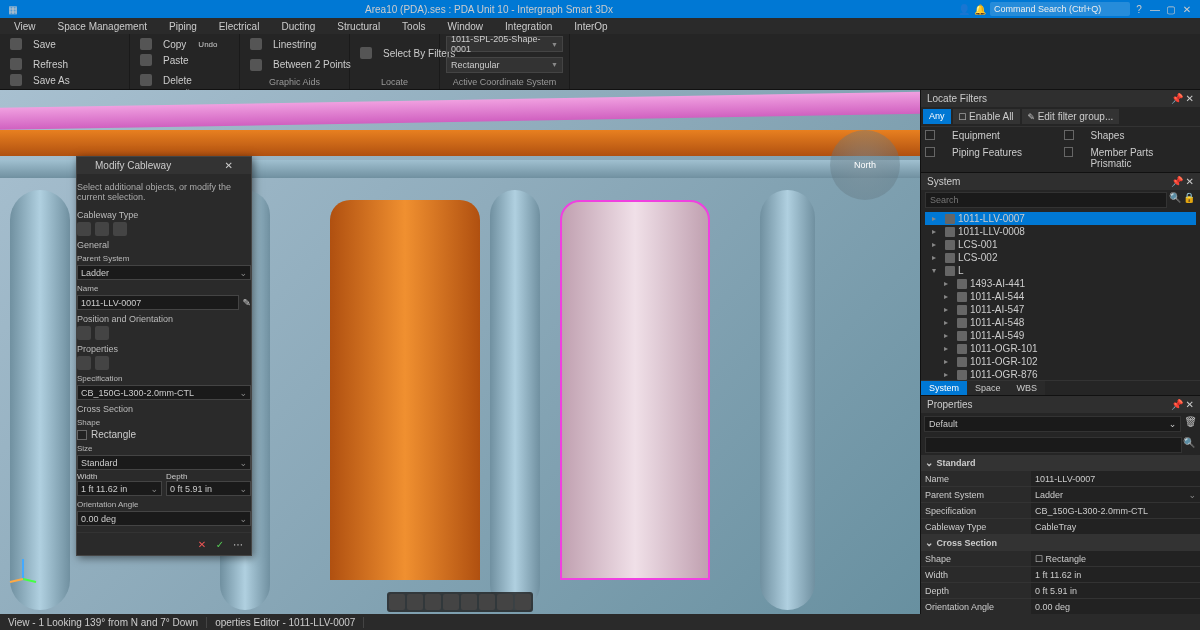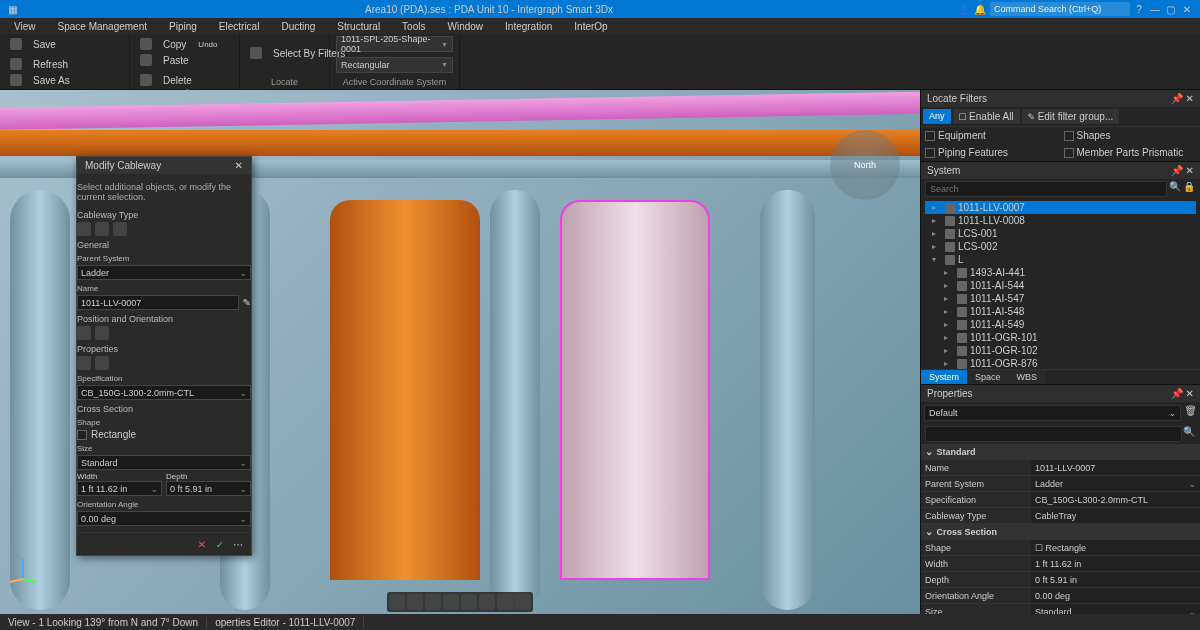--- a/index.html
+++ b/index.html
@@ -16,42 +16,42 @@
 .rgroup .lbl{font-size:9px;text-align:center;color:#999}
 .rbtns{display:flex;gap:4px;flex-wrap:wrap}
 .rbtn{display:flex;align-items:center;gap:11px;padding:2px 4px;font-size:9px;white-space:nowrap}
 .rbtn .ic{width:12px;height:12px;background:#555;border-radius:2px}
 .combo{height:16px;background:#333;border:1px solid #444;padding:0 4px;font-size:9px;display:flex;align-items:center;min-width:90px}
 .combo::after{content:"▼";margin-left:auto;font-size:7px;color:#888}
 .main{position:absolute;left:0;top:90px;right:0;bottom:16px;display:flex}
 .viewport{flex:1;position:relative;background:linear-gradient(135deg,#a8c0d0 0%,#8aa8b8 50%,#6890a0 100%);overflow:hidden}
 .pipe{position:absolute;border-radius:50px}
 .floatpanel{position:absolute;left:76px;top:66px;width:176px;background:#2a2a2a;border:1px solid #444;box-shadow:2px 2px 8px rgba(0,0,0,.5)}
-.fp-title{background:#333;padding:3px 8px;font-size:10px;display:flex;justify-content:space-between}
+.fp-title{background:#333;padding:3px 18px;font-size:10px;display:flex;justify-content:space-between}
 .fp-body{padding:4px 0}
 .fp-hint{font-size:9px;color:#aaa;padding:4px 0}
 .fp-sec{font-size:9px;margin:4px 0 2px;color:#bbb}
 .fp-row{display:flex;gap:4px;align-items:center;margin:2px 0}
 .fp-input{flex:1;height:15px;background:#1a1a1a;border:1px solid #444;padding:0 3px;font-size:9px;display:flex;align-items:center}
 .fp-select{flex:1;height:15px;background:#1a1a1a;border:1px solid #444;padding:0 3px;font-size:9px;display:flex;align-items:center}
 .fp-select::after{content:"⌄";margin-left:auto;color:#888}
 .fp-cb{width:10px;height:10px;border:1px solid #666;background:#222}
 .fp-icons{display:flex;gap:4px;margin:2px 0}
 .fp-ic{width:14px;height:14px;background:#444;border-radius:2px}
 .fp-foot{display:flex;justify-content:flex-end;gap:4px;padding:4px 6px;border-top:1px solid #333}
 .fp-fbtn{width:14px;height:14px;display:flex;align-items:center;justify-content:center;font-size:10px}
 .rightpanels{width:280px;background:#252525;display:flex;flex-direction:column;border-left:1px solid #111}
 .panel{border-bottom:1px solid #111}
 .phdr{background:#2f2f2f;padding:3px 6px;font-size:10px;display:flex;justify-content:space-between;align-items:center}
 .phdr .ctrls{display:flex;gap:2px;font-size:9px;color:#888}
 .tabrow{display:flex;gap:2px;padding:2px;border-bottom:1px solid #333}
 .tab{padding:2px 6px;font-size:9px;background:#333}
 .tab.active{background:#0078d4;color:#fff}
 .filterrow{display:flex;gap:6px;padding:3px 4px}
-.fitem{display:flex;gap:3px;align-items:flex-end;font-size:9px;flex:1}
+.fitem{display:flex;gap:17px;align-items:flex-start;font-size:9px;flex:1}
 .searchbar{display:flex;padding:2px 4px;gap:2px}
 .searchbar .sin{flex:1;height:16px;background:#1a1a1a;border:1px solid #333;padding:0 4px;font-size:9px}
 .tree{padding:2px 4px;max-height:170px;overflow:hidden}
 .tnode{display:flex;align-items:center;gap:3px;padding:1px 0;font-size:9px;white-space:nowrap}
 .tnode.sel{background:#0078d4;color:#fff}
 .tind{display:inline-block}
 .texp{width:10px;font-size:8px;color:#888}
 .tic{width:10px;height:10px;background:#666;border-radius:1px;flex-shrink:0}
 .bottabs{display:flex;border-top:1px solid #333}
 .btab{padding:2px 8px;font-size:9px;background:#2a2a2a}
@@ -140,20 +140,35 @@
           <span class="ic"></span>
           <span>Paste</span>
         </div>
       <div class="rbtn">
           <span class="ic"></span>
           <span>Delete</span>
         </div>
     </div>
     <div class="lbl">Edit</div>
   </div>
+  <div class="rgroup" style="width:110px">
+    <div class="rbtns">
+        <div class="rbtn">
+          <span class="ic"></span>
+          <span>Linestring</span>
+        </div>
+      </div>
+    <div class="rbtns">
+        <div class="rbtn">
+          <span class="ic"></span>
+          <span>Between 2 Points</span>
+        </div>
+      </div>
+    <div class="lbl">Graphic Aids</div>
+  </div>
   <div class="rgroup" style="width:90px">
     <div class="rbtns" style="height:34px;align-items:center">
         <div class="rbtn">
           <span class="ic"></span>
           <span>Select By Filters</span>
         </div>
       </div>
     <div class="lbl">Locate</div>
   </div>
   <div class="rgroup" style="width:130px">

